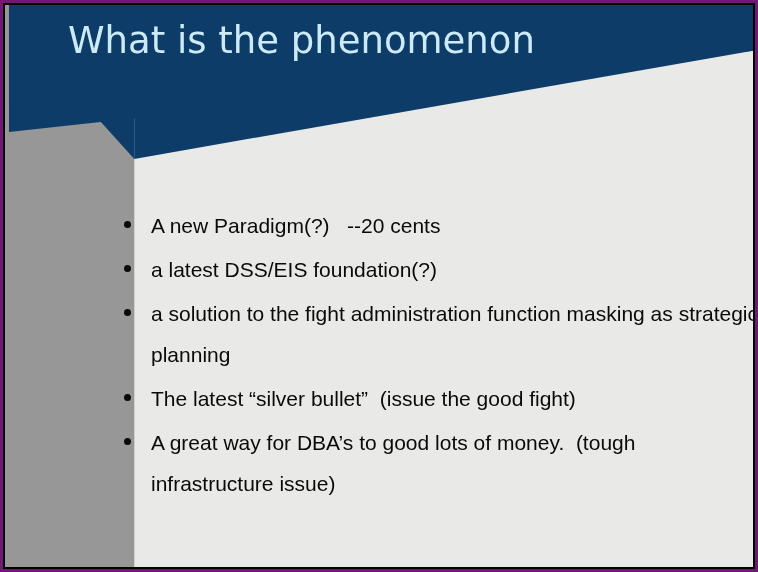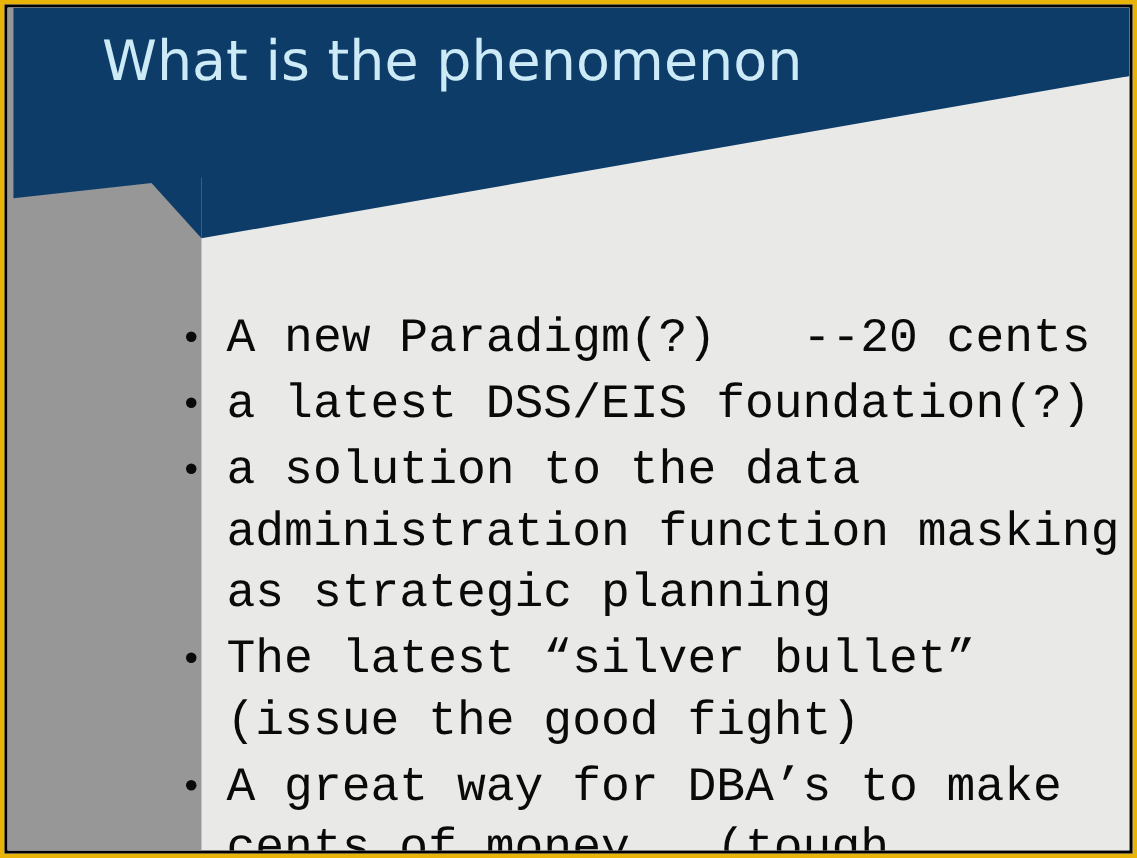--- a/index.html
+++ b/index.html
@@ -13,21 +13,21 @@
     overflow: hidden;
     font-family: "DejaVu Sans", sans-serif;
   }
 
   
   #slide-frame {
     position: relative;
     width: 758px;
     height: 572px;
     box-sizing: border-box;
-    background: #eab308;              
+    background: #701a75;              
     padding: 3px;
   }
   #slide-inner {
     position: relative;
     width: 100%;
     height: 100%;
     box-sizing: border-box;
     border: 2px solid #000;
     background: #e9e9e7;              
     overflow: hidden;
@@ -67,22 +67,22 @@
     left: 113px;
     top: 200px;
     width: 640px;
     z-index: 3;
   }
   .bullet-row {
     position: relative;
     display: block;
     padding-left: 33px;
     margin: 0 0 3px 0;
-    font-family: Liberation Mono, monospace;
-    font-size: 32px;
+    font-family: Liberation Sans, sans-serif;
+    font-size: 21px;
     line-height: 41px;
     color: #0a0a0a;
   }
   .bullet-row .dot {
     position: absolute;
     left: 6px;
     top: 16px;
     width: 7px;
     height: 7px;
     border-radius: 50%;
@@ -119,26 +119,26 @@
       <div class="bullet-row">
         <span class="dot"></span>
         <span class="bullet-text">A new Paradigm(?)   --20 cents</span>
       </div>
       <div class="bullet-row">
         <span class="dot"></span>
         <span class="bullet-text">a latest DSS/EIS foundation(?)</span>
       </div>
       <div class="bullet-row">
         <span class="dot"></span>
-        <span class="bullet-text">a solution to the data administration function masking as strategic planning</span>
+        <span class="bullet-text">a solution to the fight administration function masking as strategic planning</span>
       </div>
       <div class="bullet-row">
         <span class="dot"></span>
         <span class="bullet-text">The latest “silver bullet”  (issue the good fight)</span>
       </div>
       <div class="bullet-row">
         <span class="dot"></span>
-        <span class="bullet-text">A great way for DBA’s to make cents of money.  (tough infrastructure issue)</span>
+        <span class="bullet-text">A great way for DBA’s to good lots of money.  (tough infrastructure issue)</span>
       </div>
     </div>
 
   </div>
 </div>
 
 </body></html>

